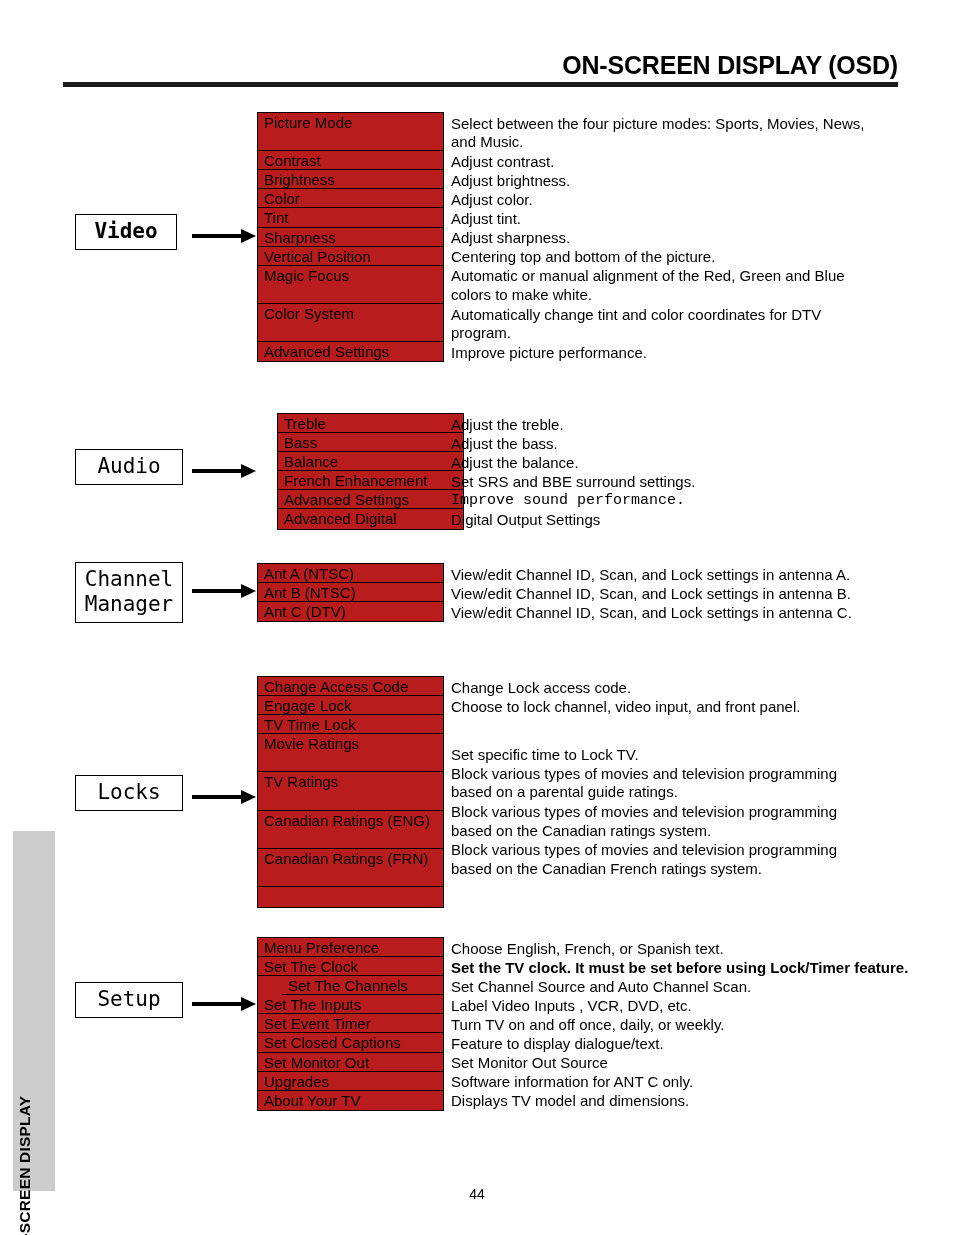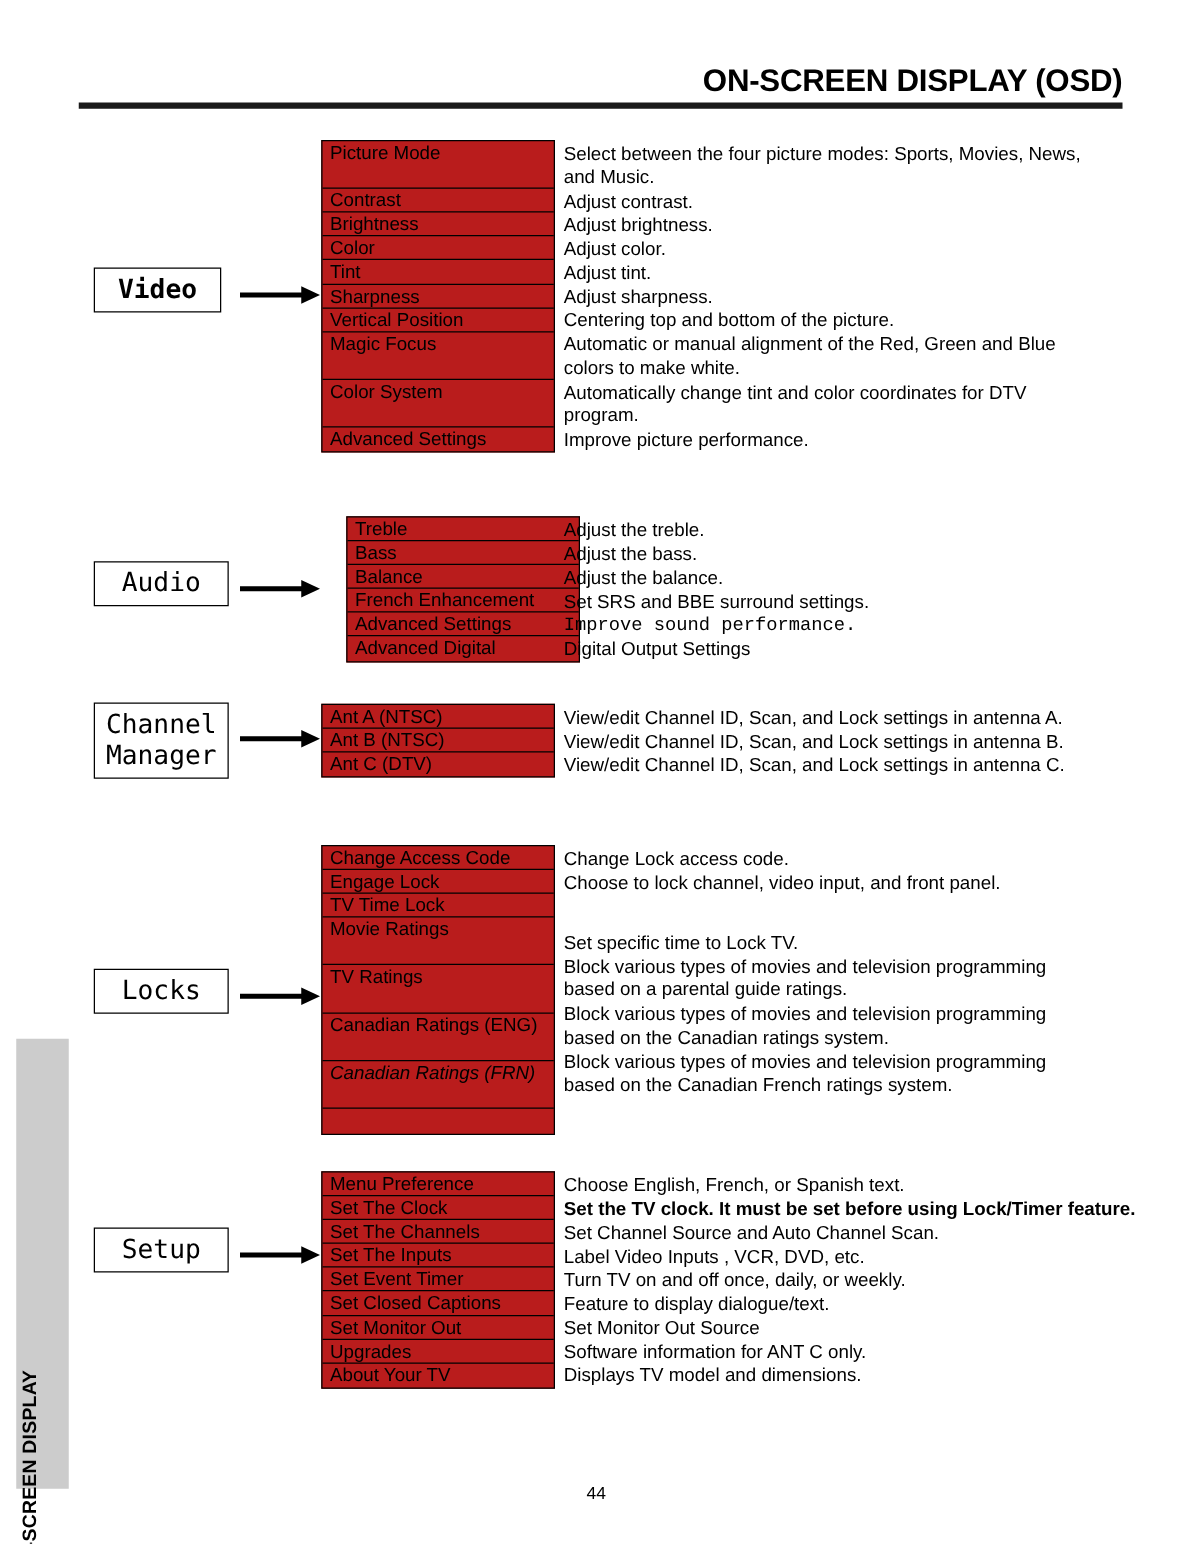--- a/index.html
+++ b/index.html
@@ -272,21 +272,21 @@
       </div>
       <div class="row" style="height: 38.2px;">
         <span class="label">Movie Ratings</span>
       </div>
       <div class="row" style="height: 38.2px;">
         <span class="label">TV Ratings</span>
       </div>
       <div class="row" style="height: 38.2px;">
         <span class="label">Canadian Ratings (ENG)</span>
       </div>
-      <div class="row" style="height: 38.2px; font-style: italic;">
+      <div class="row" style="height: 38.2px;">
         <span class="label">Canadian Ratings (FRN)</span>
       </div>
       <div class="row" style="height: 20px; border-bottom: none;"></div>
     </div>
     <div class="desc-col" style="left: 451px; top: 677.6px; width: 493px;">
       <div class="drow" style="height: 19.1px;">Change Lock access code.</div>
       <div class="drow" style="height: 19.1px;">Choose to lock channel, video input, and front panel.</div>
       <div class="drow" style="height: 19.1px; margin-top: 29px;">Set specific time to Lock TV.</div>
       <div class="drow" style="height: 38.2px;">Block various types of movies and television programming
 based on a parental guide ratings.</div>
@@ -302,21 +302,21 @@
       <div class="shaft" style="width: 50px;"></div>
       <div class="head" style="left: 49px;"></div>
     </div>
     <div class="item-table" style="left: 257px; top: 937px; width: 187px;">
       <div class="row" style="height: 19.1px;">
         <span class="label">Menu Preference</span>
       </div>
       <div class="row" style="height: 19.1px;">
         <span class="label">Set The Clock</span>
       </div>
-      <div class="row" style="height: 19.1px;">
+      <div class="row" style="height: 19.1px; margin-left: 24px;">
         <span class="label">Set The Channels</span>
       </div>
       <div class="row" style="height: 19.1px;">
         <span class="label">Set The Inputs</span>
       </div>
       <div class="row" style="height: 19.1px;">
         <span class="label">Set Event Timer</span>
       </div>
       <div class="row" style="height: 19.1px;">
         <span class="label">Set Closed Captions</span>

